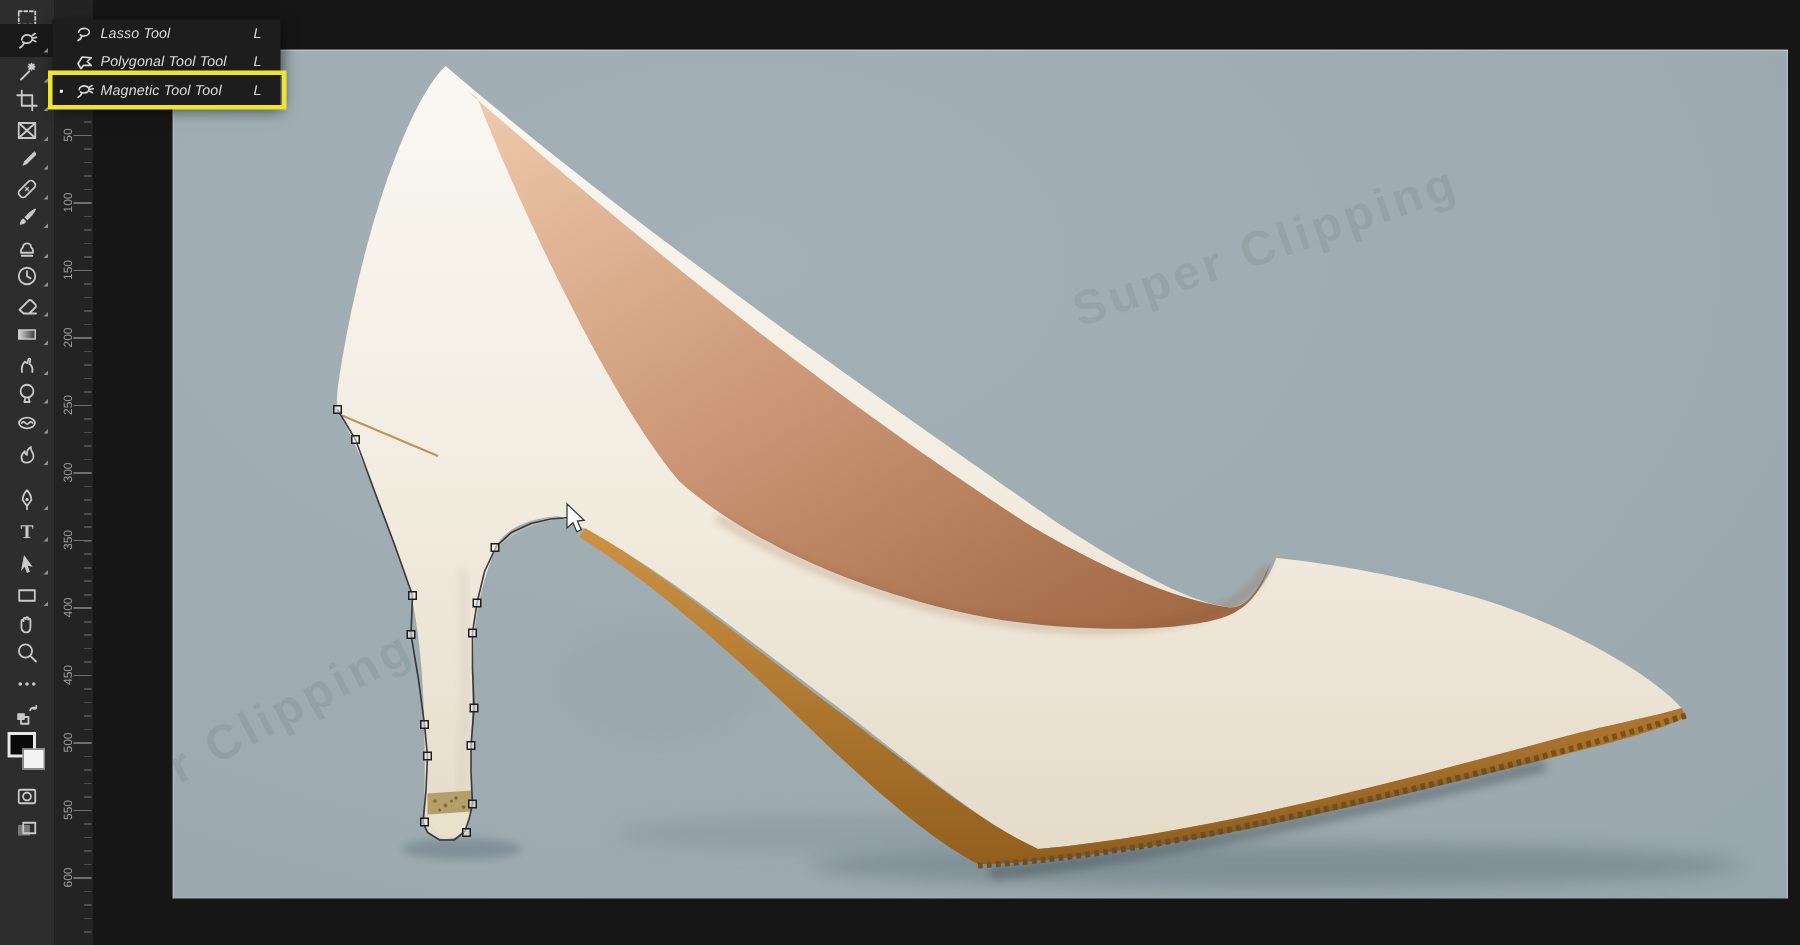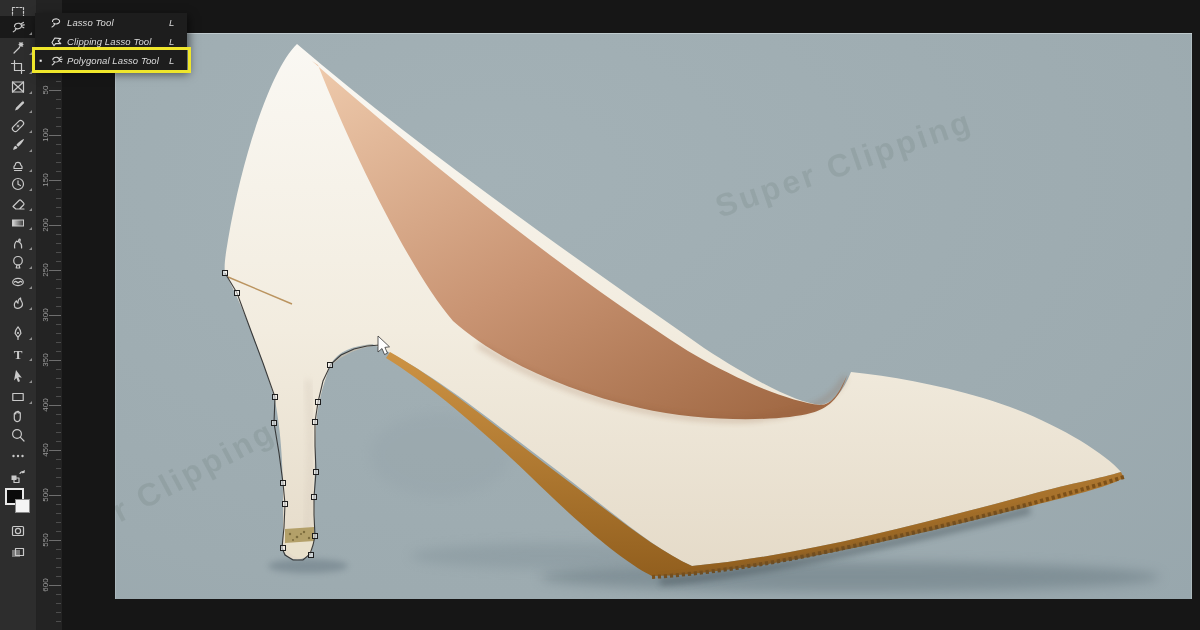--- a/index.html
+++ b/index.html
@@ -384,29 +384,29 @@
       <span class="mlabel">Lasso Tool</span>
       <span class="mkey">L</span>
     </div>
     <div class="mrow">
       <span class="mdot"></span>
       <span class="micon">
         <svg width="14" height="13">
             <path d="M2,7.5 L4.8,3 L10.8,3.6 L8.2,6 L10.8,8.6 L5.6,8.6 L4,10.8 Z"></path>
           </svg>
       </span>
-      <span class="mlabel">Clipping Lasso Tool</span>
+      <span class="mlabel">Polygonal Tool Tool</span>
       <span class="mkey">L</span>
     </div>
     <div class="mrow">
       <span class="mdot">▪</span>
       <span class="micon">
         <svg width="14" height="13">
             <path d="M2.8,5.8 C2.8,4 5,2.9 7.1,3.4 C9.3,3.9 10,5.8 8.6,7.1 C7.2,8.3 4.8,8.3 3.7,7.3 M4.4,8.3 C4.1,9.6 3.4,10.4 2.1,10.9 M9.7,4.1 l1.7,-1.1 M10.2,5.5 l2,-.3 M9.9,6.9 l1.7,.9"></path>
           </svg>
       </span>
-      <span class="mlabel">Polygonal Lasso Tool</span>
+      <span class="mlabel">Magnetic Tool Tool</span>
       <span class="mkey">L</span>
     </div>
     <div id="hl-box"></div>
   </div>
 
 </div>
 
 </body></html>

